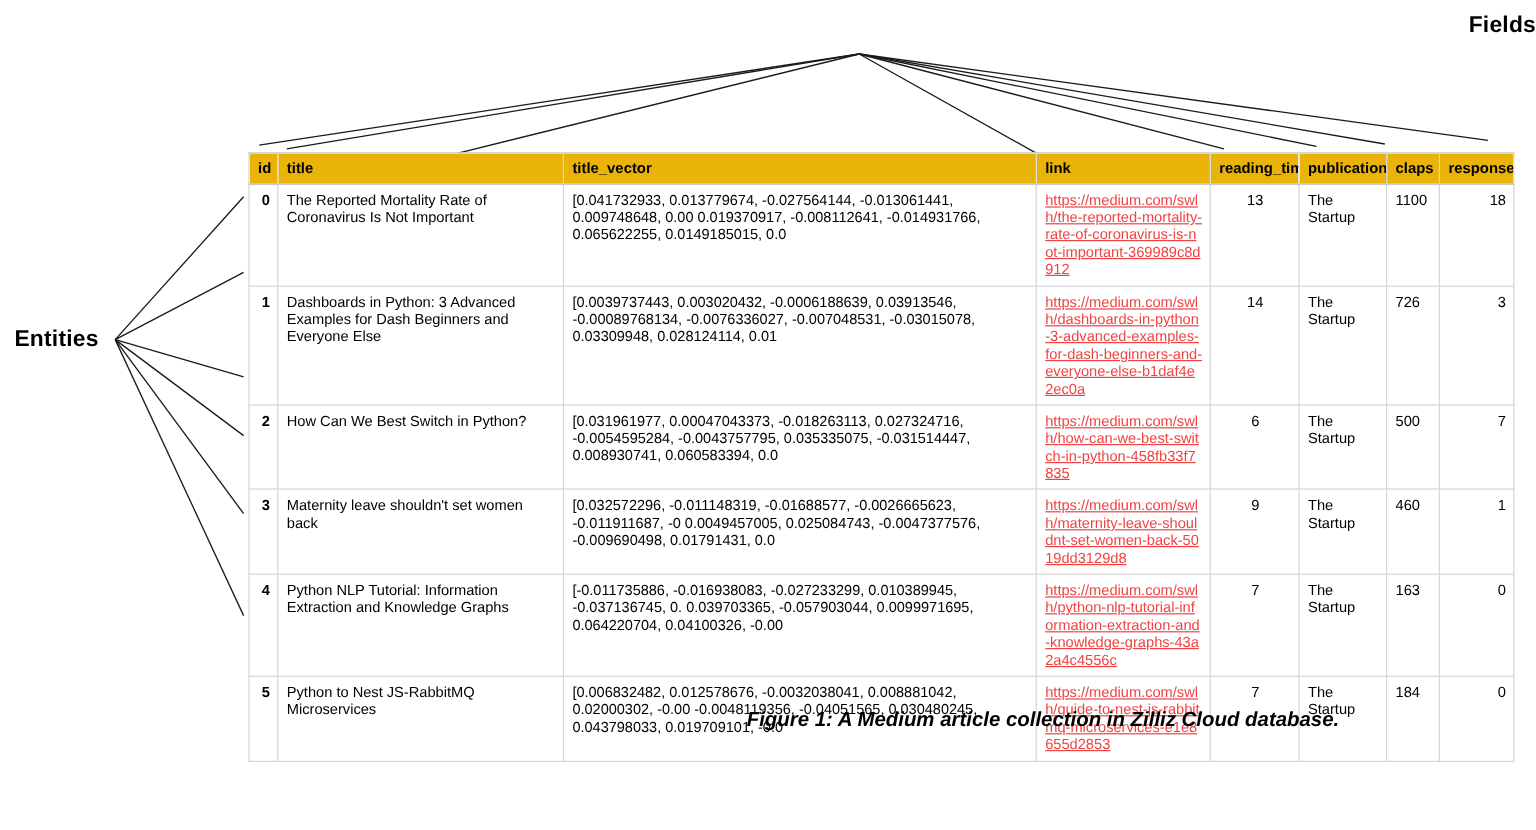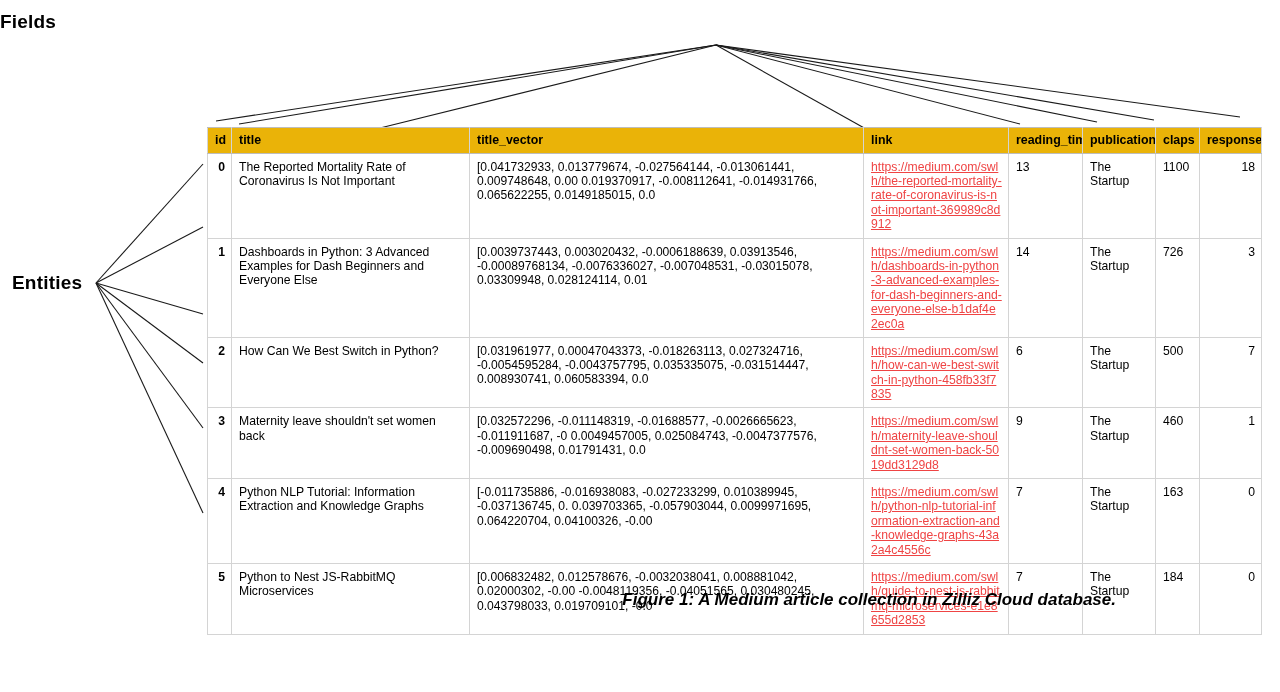--- a/index.html
+++ b/index.html
@@ -15,21 +15,21 @@
     color: #000000;
     overflow: hidden;
   }
 
   
   #fields-label {
     position: absolute;
     left: 0;
     top: 11px;
     width: 1280px;
-    text-align: left;
+    text-align: right;
     font-size: 19px;
     font-weight: bold;
     letter-spacing: 0.2px;
   }
   #entities-label {
     position: absolute;
     left: 12px;
     top: 272px;
     font-size: 19px;
     font-weight: bold;
@@ -85,21 +85,21 @@
   .col-id        { width: 24px;  }
   .col-title     { width: 238px; margin-left: 15px; }
   .col-vector    { width: 394px; margin-top: 32px; }
   .col-link      { width: 145px; }
   .col-reading   { width: 74px;  }
   .col-pub       { width: 73px;  }
   .col-claps     { width: 44px;  }
   .col-resp      { width: 62px;  }
 
   th.col-id, td.cell-id { text-align: right; padding-right: 7px; font-weight: bold; }
-  th.col-reading, td.cell-reading { text-align: left; padding-right: 8px; }
+  th.col-reading, td.cell-reading { text-align: center; padding-right: 8px; }
   th.col-claps { text-align: left; }
   td.cell-claps { padding-right: 8px; }
   th.col-resp { text-align: left; }
   td.cell-resp { text-align: right; padding-right: 8px; }
   th.col-reading { text-align: left; }
 
   td.cell-vector {
     white-space: pre;
     overflow: hidden;
     text-overflow: clip;

